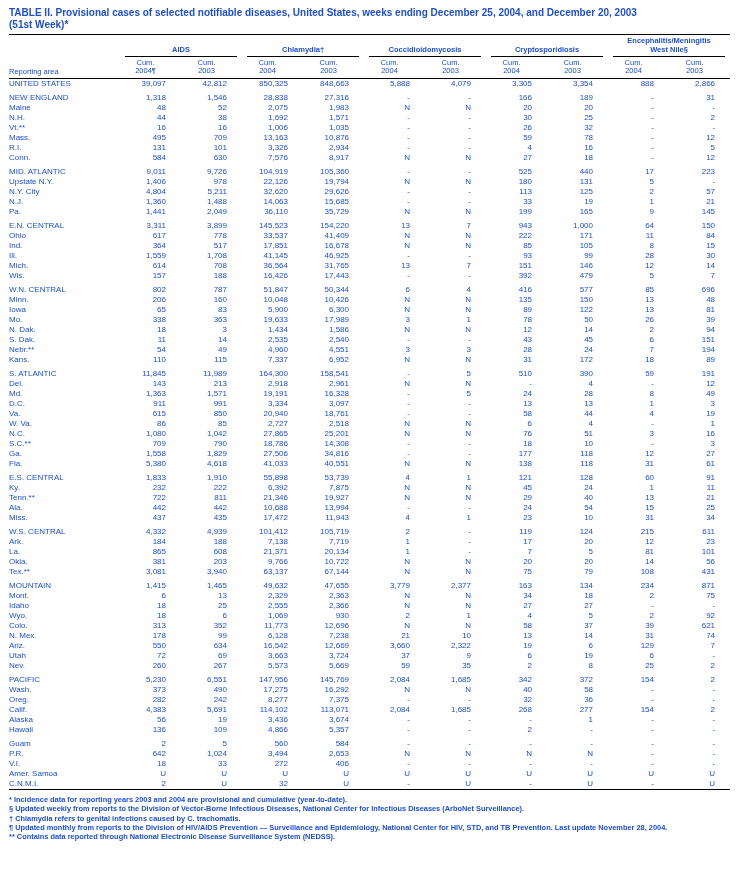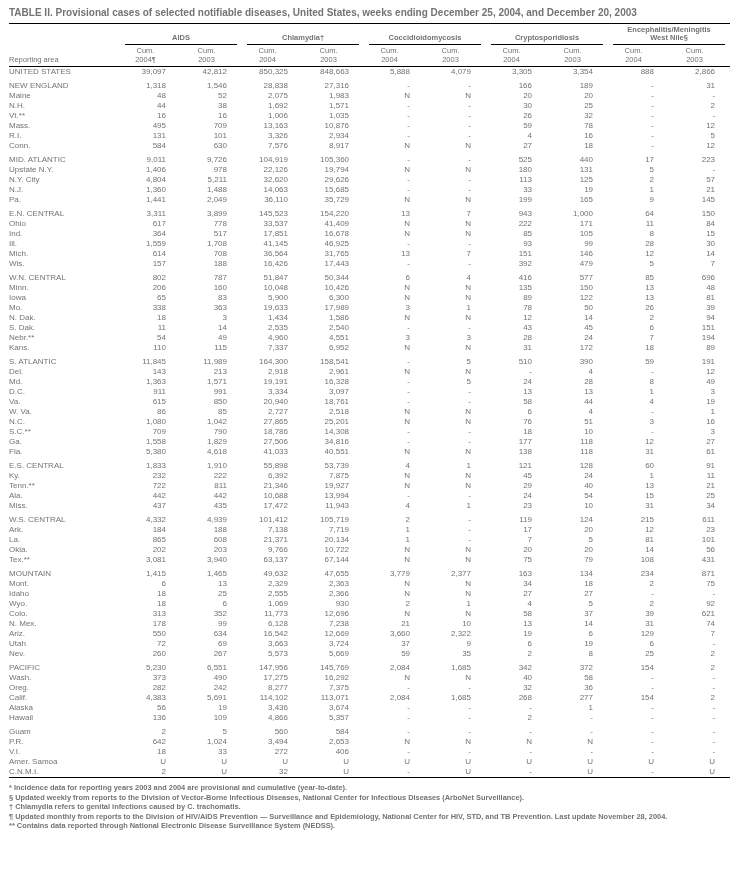--- a/index.html
+++ b/index.html
@@ -1,20 +1,20 @@
 <!DOCTYPE html>
 <html><head>
 <meta charset="utf-8">
 <style>
   html,body { margin:0; padding:0; background:#ffffff; }
   .page {
     width:739px; height:889px; box-sizing:border-box;
     padding:7px 9px 0 9px;
     font-family:"Liberation Sans", sans-serif;
-    color:#737373; background:#fff; overflow:hidden;
+    color:#1d4ed8; background:#fff; overflow:hidden;
   }
   .title-wrap { border-bottom:1px solid #000; padding-bottom:4px; }
   .title-line { font-size:10px; font-weight:bold; line-height:11.5px; }
   table.main {
     width:721px; border-collapse:collapse; table-layout:fixed;
     border-bottom:1px solid #000; margin-top:1px;
   }
   col.c-area { width:111px; }
   col.c-num  { width:61px; }
   thead th { padding:0; vertical-align:bottom; font-size:7.5px; }
@@ -44,20 +44,21 @@
   .legend span:last-child { margin-right:0; }
   .note { padding-left:8px; text-indent:-8px;font-weight:bold; }
 </style>
 </head>
 <body>
 
 <div class="page">
 
   <div class="title-wrap">
     <div class="title-line">TABLE II. Provisional cases of selected notifiable diseases, United States, weeks ending December 25, 2004, and December 20, 2003</div>
+    <div class="title-line">(51st Week)*</div>
   </div>
 
   <table class="main">
     <colgroup>
       <col class="c-area">
       <col class="c-num">
         <col class="c-num">
       <col class="c-num">
         <col class="c-num">
       <col class="c-num">
@@ -732,21 +733,21 @@
           <td class="num">20,134</td>
           <td class="num">1</td>
           <td class="num">-</td>
           <td class="num">7</td>
           <td class="num">5</td>
           <td class="num">81</td>
           <td class="num">101</td>
         </tr>
         <tr>
           <td class="area">Okla.</td>
-          <td class="num">202</td>
+          <td class="num">381</td>
           <td class="num">203</td>
           <td class="num">9,766</td>
           <td class="num">10,722</td>
           <td class="num">N</td>
           <td class="num">N</td>
           <td class="num">20</td>
           <td class="num">20</td>
           <td class="num">14</td>
           <td class="num">56</td>
         </tr>

